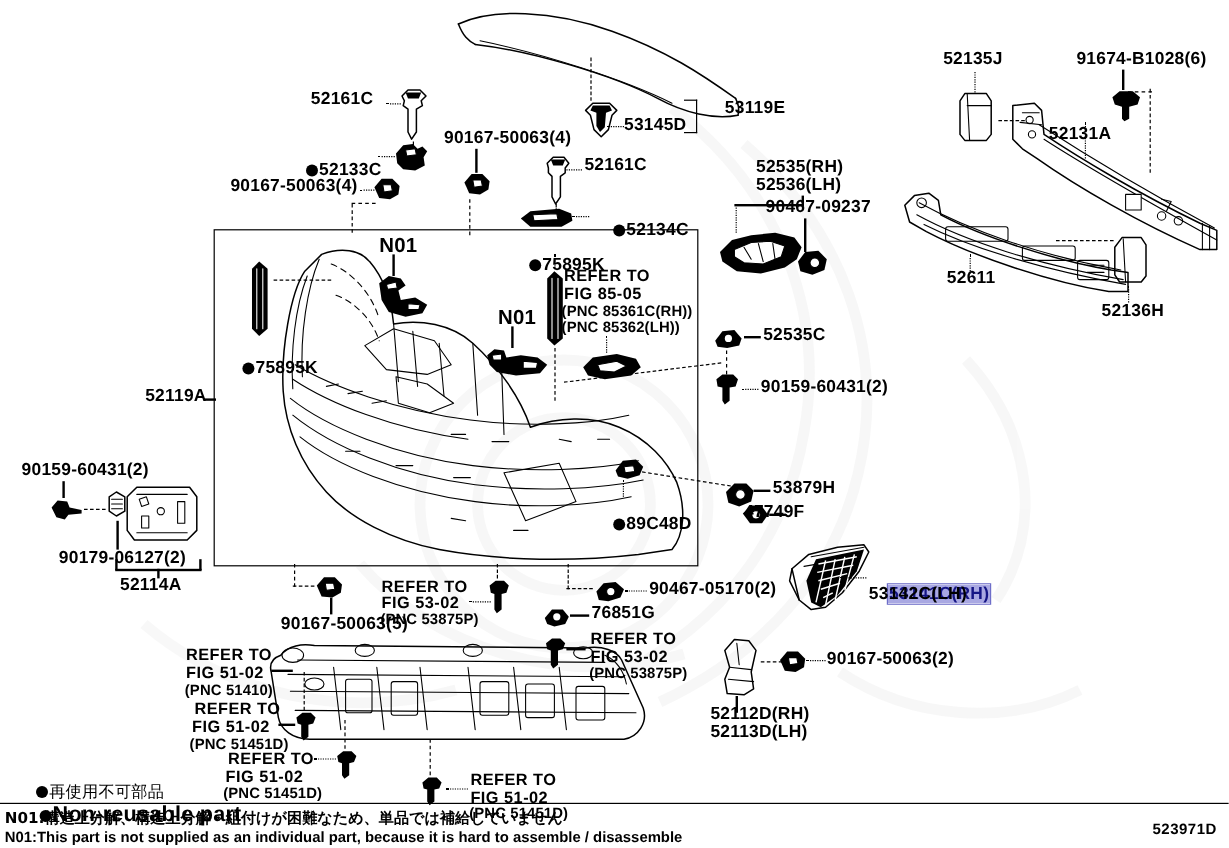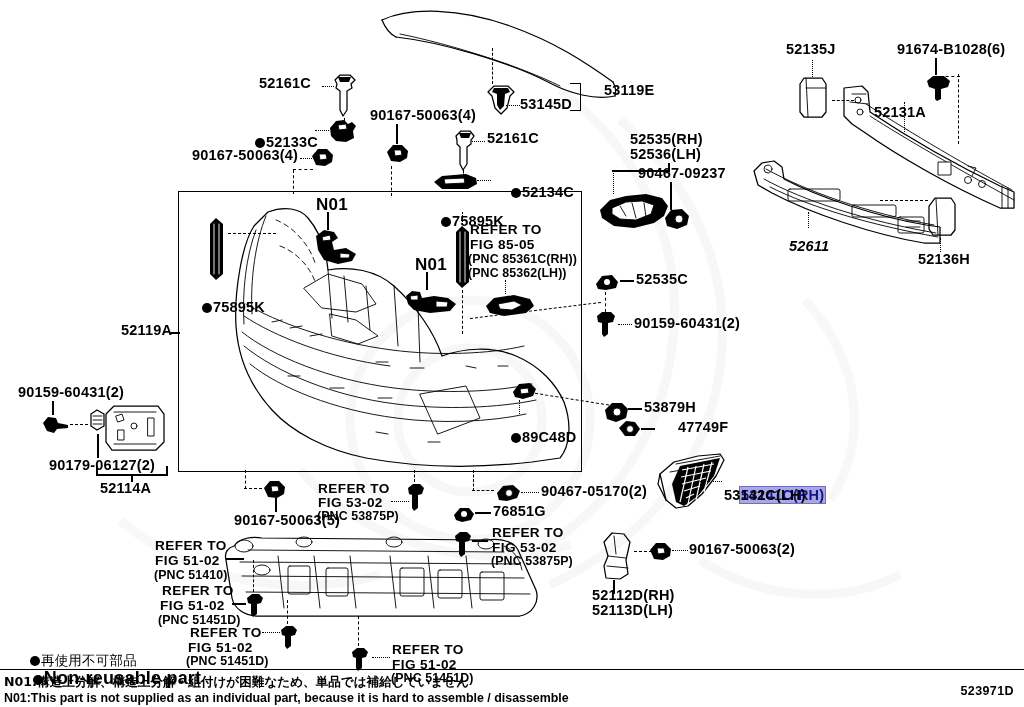--- a/index.html
+++ b/index.html
@@ -248,21 +248,21 @@
     <path class="part thin" d="M18 14 C58 36 118 58 186 70"></path>
     <path class="part thin" d="M16 24 C56 46 118 66 188 78"></path>
     <path class="part thin" d="M22 32 C62 52 122 70 190 82"></path>
     <circle class="part thin" cx="20" cy="14" r="4"></circle>
     <rect class="part thin" x="40" y="34" width="52" height="12" rx="2"></rect>
     <rect class="part thin" x="104" y="50" width="44" height="12" rx="2"></rect>
     <rect class="part thin" x="150" y="62" width="26" height="16" rx="2"></rect>
     <path class="part thin" d="M158 66 L172 66 M158 72 L172 72"></path>
   </svg>
   <div class="ln dot v" style="left:808px;top:212px;height:16px;"></div>
-  <div class="lbl" style="left:789px;top:239px;font-style:italic;">52611</div>
+  <div class="lbl" style="left:789px;top:225px;">52611</div>
 
   
   <svg style="position:absolute;left:925px;top:196px;" width="34" height="42">
     <path class="part" d="M4 10 L10 2 L26 2 L30 8 L30 34 L26 39 L8 39 L4 33 Z"></path>
     <path class="part thin" d="M11 3 L13 39"></path>
   </svg>
   <div class="ln dash h" style="left:880px;top:200px;width:48px;"></div>
   <div class="ln dot v" style="left:940px;top:238px;height:14px;"></div>
   <div class="lbl" style="left:918px;top:252px;">52136H</div>
 
@@ -400,21 +400,21 @@
     <circle cx="15" cy="12" r="4" fill="#fff" stroke="#000" stroke-width=".9"></circle>
   </svg>
   <div class="ln h" style="left:628px;top:408px;width:14px;"></div>
   <div class="lbl" style="left:644px;top:400px;">53879H</div>
 
   <svg style="position:absolute;left:616px;top:418px;" width="26" height="22">
     <path class="partf" d="M3 10 L10 3 L19 4 L24 11 L19 18 L9 18 Z"></path>
     <circle cx="14" cy="11" r="3.5" fill="#fff" stroke="#000" stroke-width=".9"></circle>
   </svg>
   <div class="ln h" style="left:641px;top:428px;width:14px;"></div>
-  <div class="lbl" style="left:678px;top:420px;">47749F</div>
+  <div class="lbl" style="left:620px;top:420px;">47749F</div>
   <div class="ln dash h" style="left:530px;top:392px;width:80px;transform:rotate(9deg);transform-origin:left center;"></div>
 
   
   
   
   <div class="lbl" style="left:18px;top:385px;">90159-60431(2)</div>
   <div class="ln v" style="left:52px;top:401px;height:14px;"></div>
   <svg style="position:absolute;left:40px;top:414px;" width="30" height="22">
     <path class="partf" d="M3 9 L8 3 L16 4 L18 9 L28 11 L28 14 L17 15 L14 19 L7 17 Z"></path>
   </svg>

